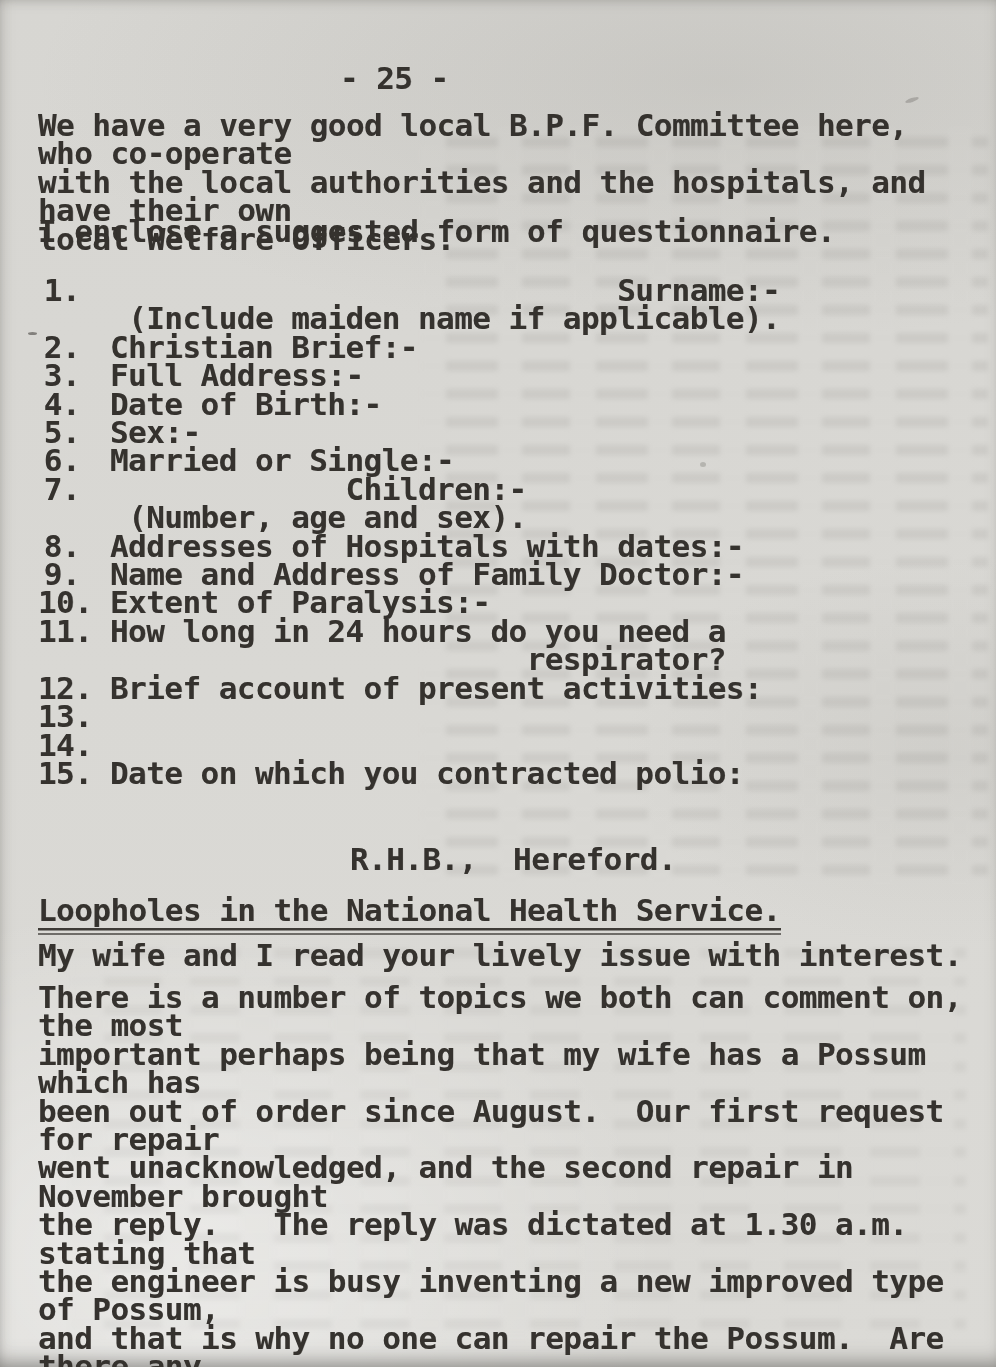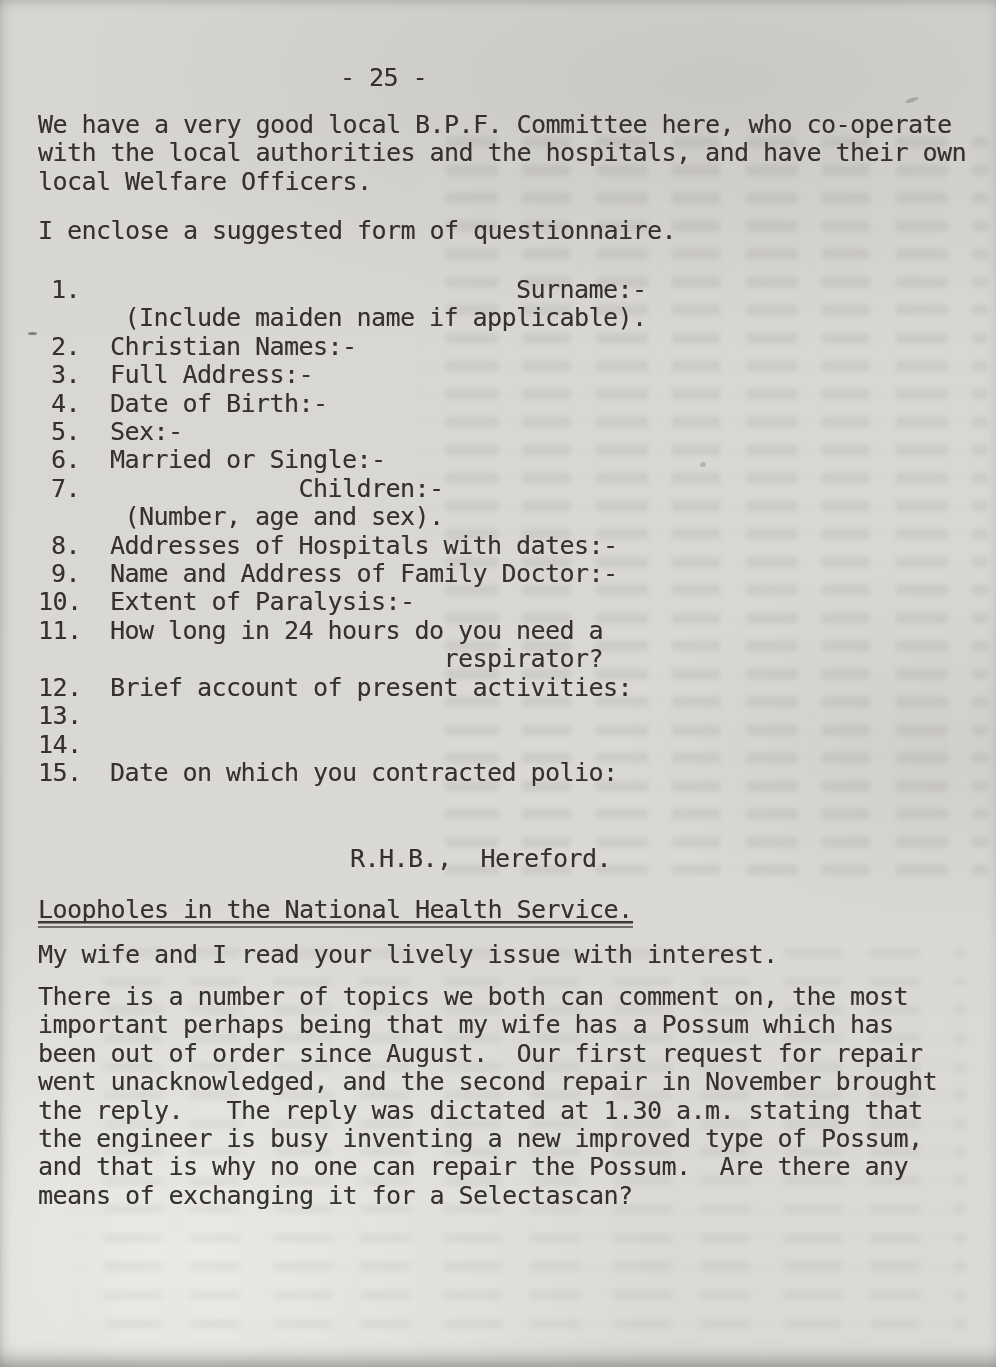--- a/index.html
+++ b/index.html
@@ -16,24 +16,25 @@
     background-image:
       radial-gradient(1100px 420px at 72% 6%, rgba(150,148,142,0.22), transparent 62%),
       radial-gradient(800px 600px at 18% 92%, rgba(255,255,255,0.45), transparent 60%),
       radial-gradient(500px 300px at 95% 55%, rgba(150,148,142,0.14), transparent 65%),
       linear-gradient(#d7d6d2, #dbdad6);
     box-shadow:
       inset 0 -16px 20px -12px rgba(70,68,64,0.55),
       inset 0 8px 14px -10px rgba(110,108,102,0.55),
       inset 10px 0 16px -12px rgba(120,118,112,0.35);
     font-family: "DejaVu Sans Mono", "Liberation Mono", monospace;
-    font-size: 25px;
+    font-size: 31px;
     letter-spacing: -0.55px;
     line-height: 28.4px;
     color: #35322e;
+    font-weight: bold;
   }
   
   .ghost {
     position: absolute;
     pointer-events: none;
     filter: blur(2.5px);
     background-repeat: repeat;
   }
   .ghost-a {
     left: 420px; right: 8px; top: 128px; height: 760px;
@@ -69,21 +70,21 @@
   }
   .qtext {
     white-space: pre-wrap;
     text-shadow: 0.3px 0.3px 0.5px rgba(40,38,34,0.35);
     text-align: right;
   }
   .sig      { top: 845px; left: 350px; }
   .heading  { top: 896px; left: 38px; }
   .underlined {
     display: inline-block;
-    padding-bottom: 4px;
+    padding-bottom: 11px;
     background-image:
       linear-gradient(rgba(53,50,46,0.95), rgba(53,50,46,0.95)),
       linear-gradient(rgba(53,50,46,0.65), rgba(53,50,46,0.65));
     background-size: 100% 2.5px, 100% 2px;
     background-position: 0 calc(100% - 5px), 0 100%;
     background-repeat: no-repeat;
   }
   .p-s1 { top: 941px;  left: 38px; width: 940px; }
   .p-s2 { top: 983px;  left: 38px; width: 940px; }
   .p-s3 { top: 1223px; left: 38px; width: 940px; }
@@ -116,21 +117,21 @@
 local Welfare Officers.</div>
 
   <div class="qlist">
     <div class="qrow">
       <span class="qnum">1.</span>
       <span class="qtext">Surname:-
  (Include maiden name if applicable).</span>
     </div>
     <div class="qrow">
       <span class="qnum">2.</span>
-      <span class="qtext">Christian Names:-</span>
+      <span class="qtext">Christian Brief:-</span>
     </div>
     <div class="qrow">
       <span class="qnum">3.</span>
       <span class="qtext">Full Address:-</span>
     </div>
     <div class="qrow">
       <span class="qnum">4.</span>
       <span class="qtext">Date of Birth:-</span>
     </div>
     <div class="qrow">

